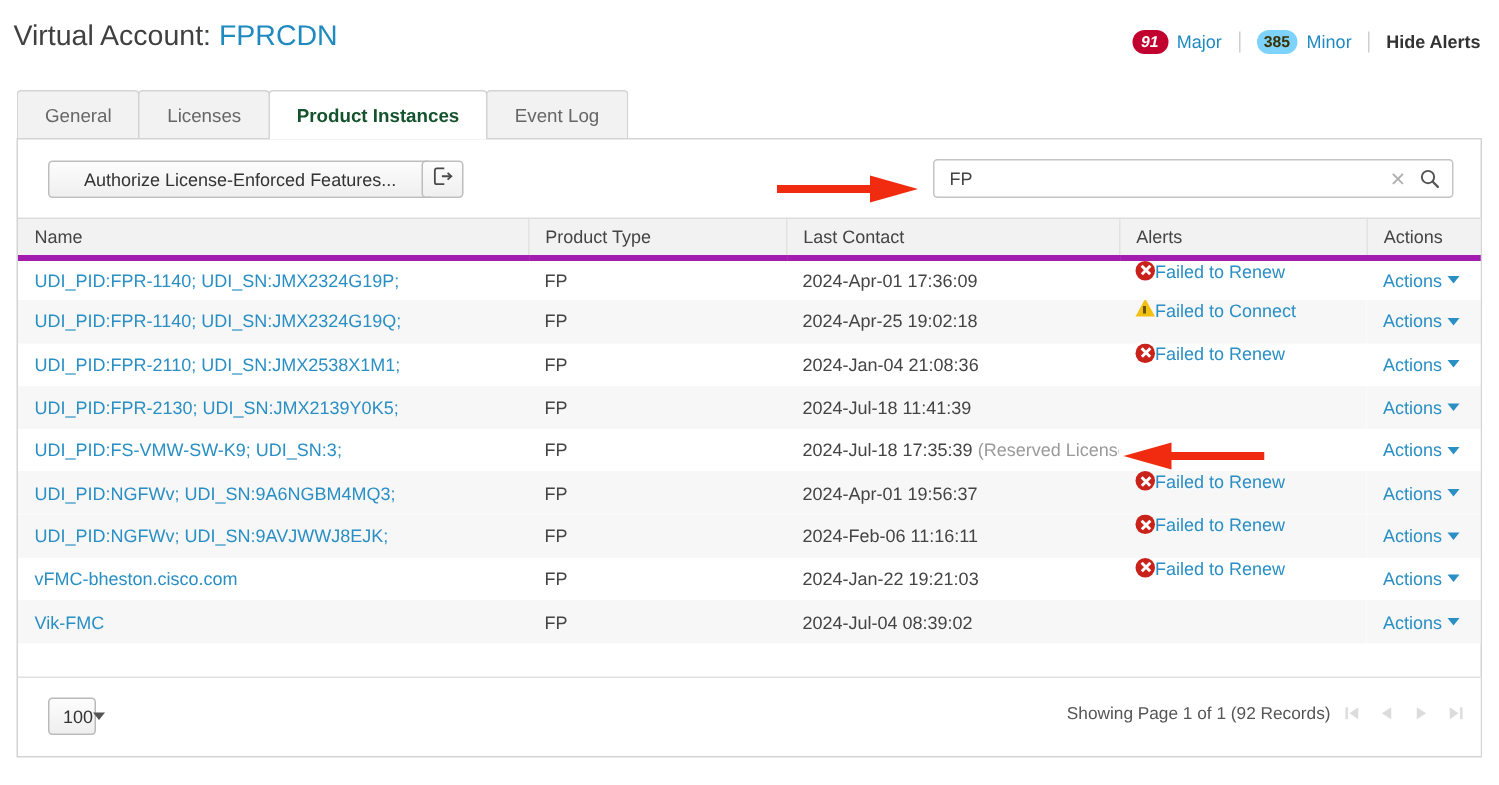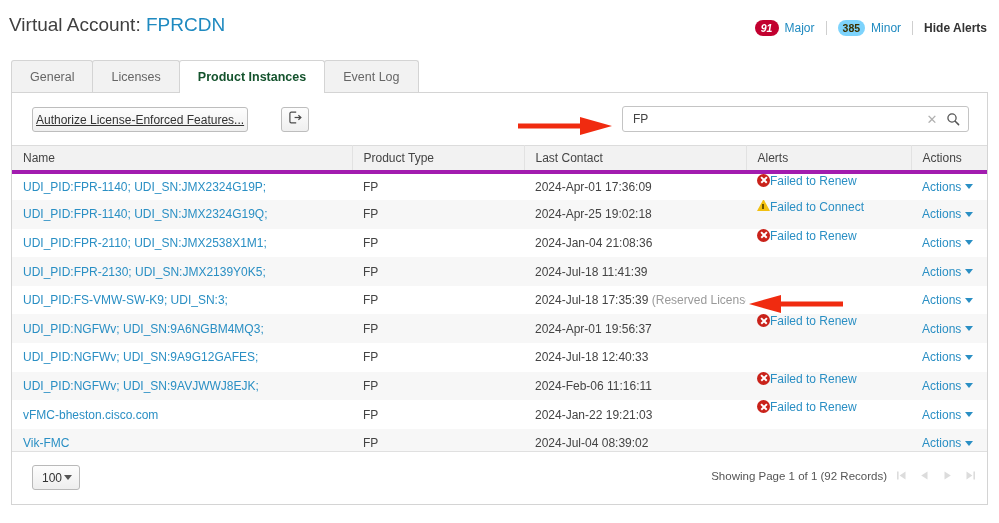--- a/index.html
+++ b/index.html
@@ -122,31 +122,30 @@
   
   .toolbar {
     position: absolute;
     left: 0; top: 0;
     width: 975px; height: 52px;
   }
   .btn-authorize {
     position: absolute;
     left: 20px; top: 14px;
     height: 25px;
-    padding: 0 3px;
+    padding: 0 23px;
     display: flex;
     align-items: center;
     font-size: 12px;
     color: #333333;
     background: linear-gradient(#fdfdfd, #efefef);
     border: 1px solid #bdbdbd;
     border-radius: 3px;
     cursor: pointer;
     white-space: nowrap;
-    text-decoration: underline;
   }
   .btn-export {
     position: absolute;
     left: 269px; top: 14px;
     width: 28px; height: 25px;
     display: flex;
     align-items: center;
     justify-content: center;
     background: linear-gradient(#fdfdfd, #efefef);
     border: 1px solid #bdbdbd;
@@ -297,21 +296,21 @@
   .tfoot {
     position: absolute;
     left: 0; bottom: 0;
     width: 975px; height: 53px;
     border-top: 1px solid #e0e0e0;
     background: #ffffff;
   }
   .pagesize {
     position: absolute;
     left: 20px; top: 13px;
-    width: 48px; height: 25px;
+    width: 32px; height: 25px;
     background: linear-gradient(#fdfdfd, #eeeeee);
     border: 1px solid #b9b9b9;
     border-radius: 3px;
     display: flex;
     align-items: center;
     justify-content: space-between;
     padding: 0 7px 0 9px;
     font-size: 12px;
     color: #333333;
     cursor: pointer;
@@ -495,30 +494,20 @@
           <tr class="even">
             <td><span class="lnk">UDI_PID:NGFWv; UDI_SN:9A6NGBM4MQ3;</span></td>
             <td>FP</td>
             <td><span>2024-Apr-01 19:56:37</span></td>
             <td>
               <div class="alert-cell">
                 <span class="ico-err"></span>
                 <span class="alert-text">Failed to Renew</span>
               </div>
             </td>
-            <td><span class="actions-link">
-                <span>Actions</span>
-                <span class="caret-dn"></span>
-              </span></td>
-          </tr>
-          <tr class="odd">
-            <td><span class="lnk">UDI_PID:NGFWv; UDI_SN:9A9G12GAFES;</span></td>
-            <td>FP</td>
-            <td><span>2024-Jul-18 12:40:33</span></td>
-            <td></td>
             <td><span class="actions-link">
                 <span>Actions</span>
                 <span class="caret-dn"></span>
               </span></td>
           </tr>
           <tr class="even">
             <td><span class="lnk">UDI_PID:NGFWv; UDI_SN:9AVJWWJ8EJK;</span></td>
             <td>FP</td>
             <td><span>2024-Feb-06 11:16:11</span></td>
             <td>

